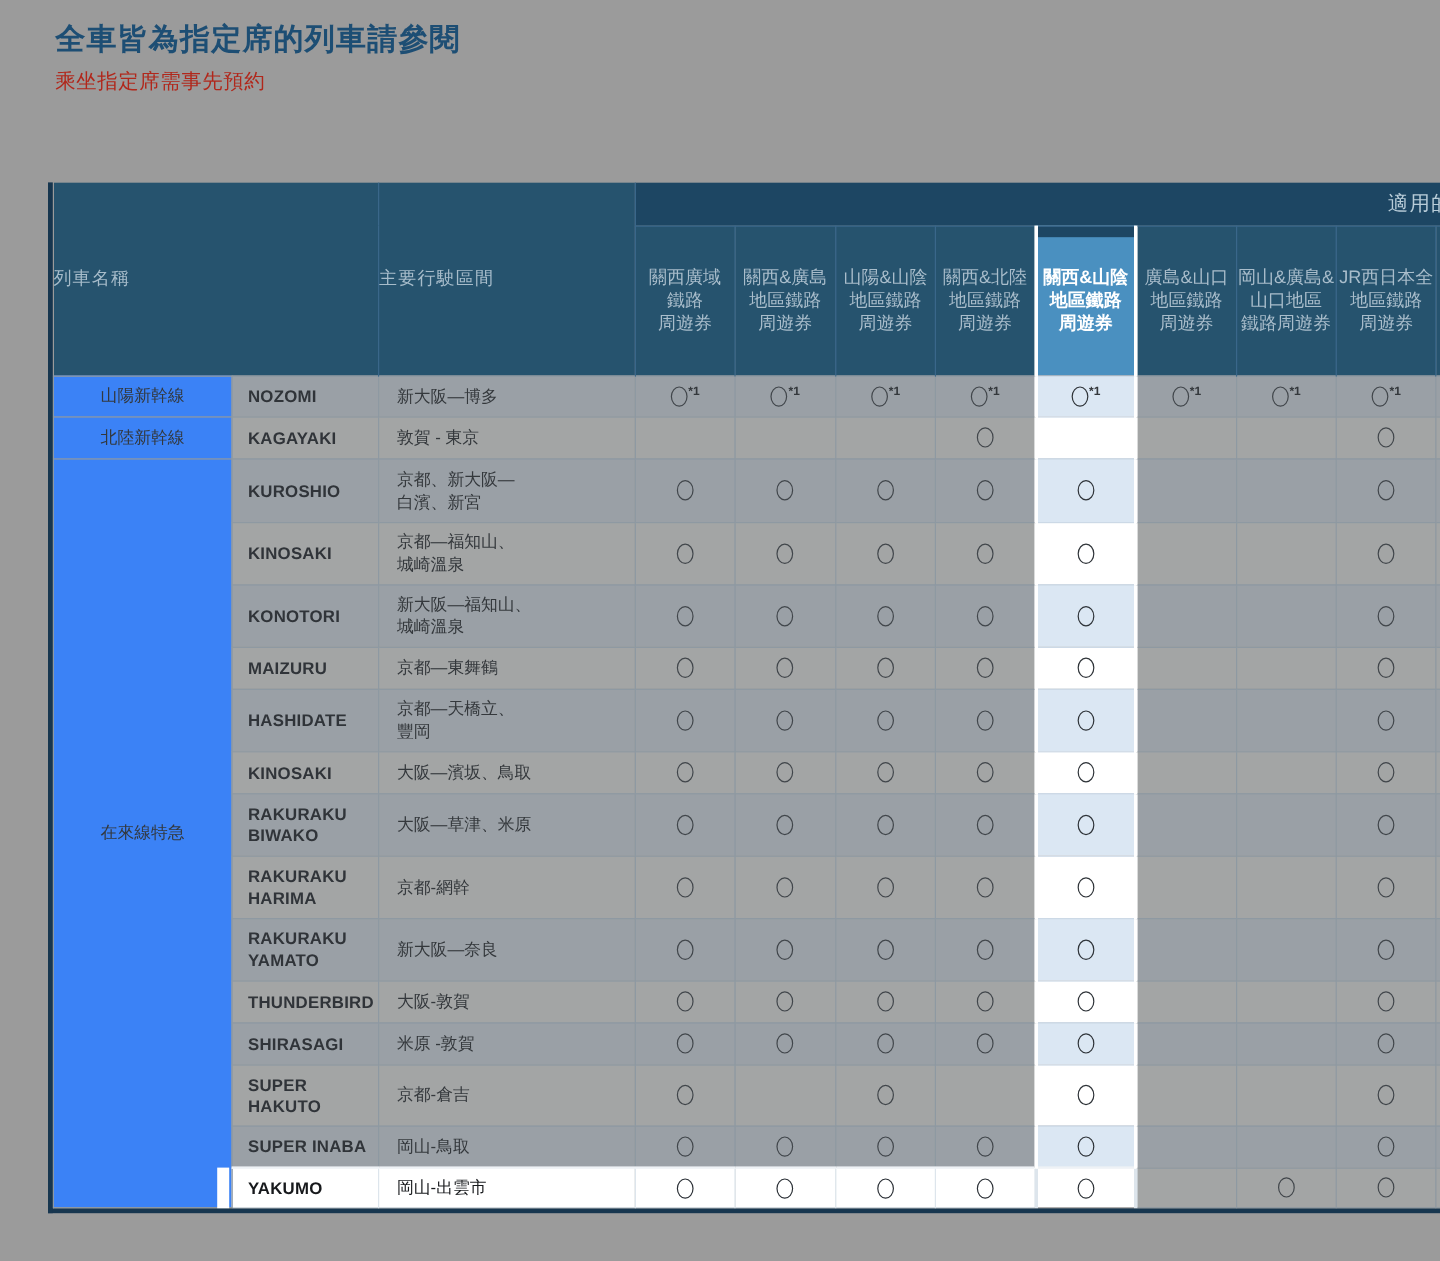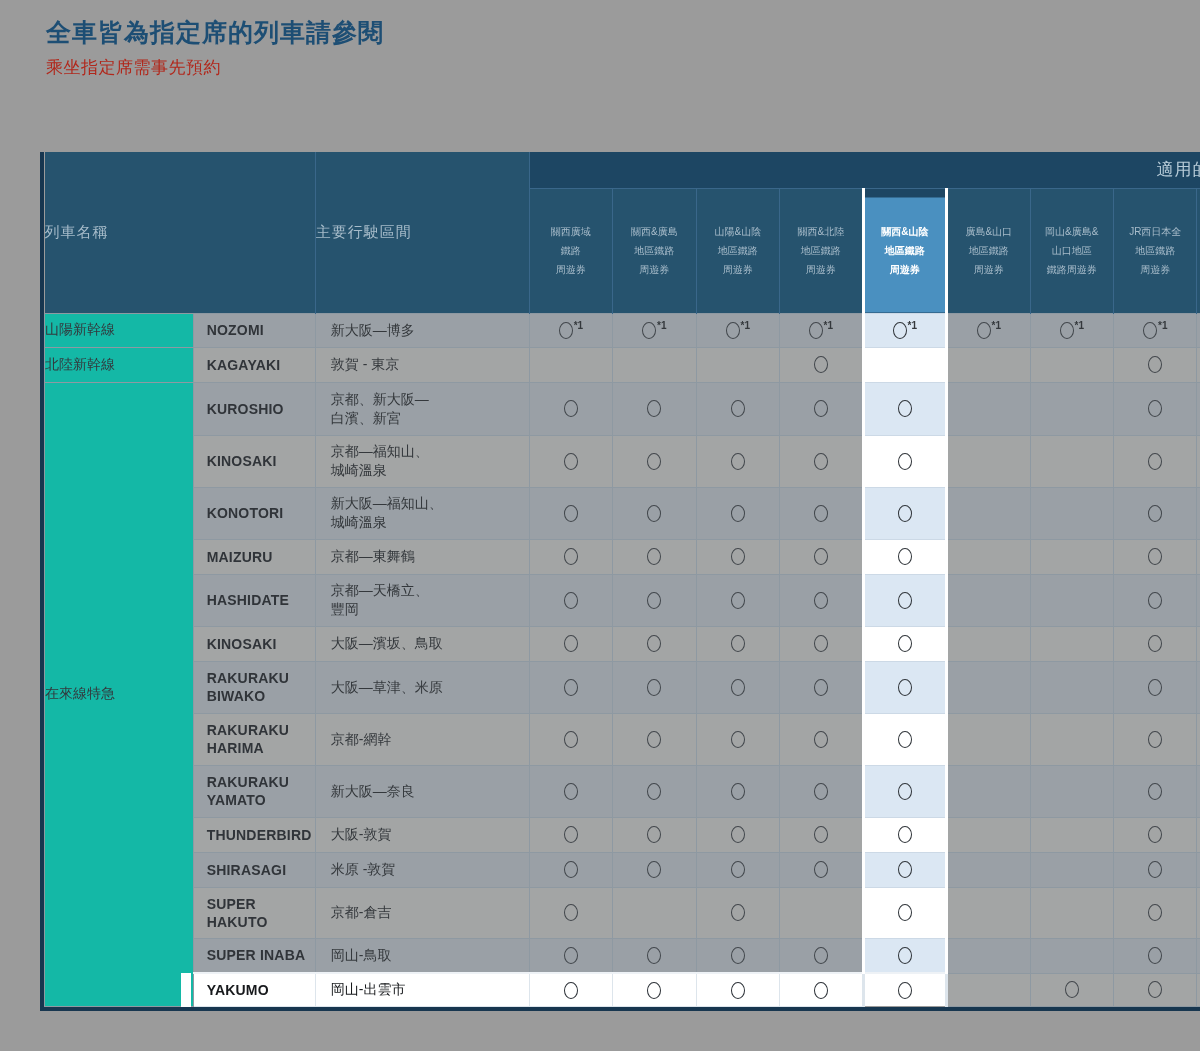--- a/index.html
+++ b/index.html
@@ -41,37 +41,37 @@
     height:36px;background:var(--c-navy-band);color:#b8ccd8;
     font-size:17px;font-weight:normal;text-align:right;padding-right:29px;
     border-bottom:1px solid #3a678a;border-left:1px solid #3a678a;letter-spacing:1px;
   }
   .th-main{
     background:var(--c-navy-cell);color:#a7bcca;font-size:15px;font-weight:normal;
     text-align:left;vertical-align:middle;border-right:1px solid #3a678a;letter-spacing:1px;
   }
   .th-col{
     height:125px;background:var(--c-navy-cell);color:#a9bdcb;
-    font-size:10px;font-weight:normal;line-height:19px;text-align:center;vertical-align:middle;
+    font-size:15px;font-weight:normal;line-height:19px;text-align:center;vertical-align:middle;
     border-left:1px solid #3a678a;
   }
   .th-col.hlc{
     background:linear-gradient(to bottom,var(--c-navy-band) 0,var(--c-navy-band) 9px,var(--c-hl-blue) 9px);
     color:#ffffff;border-left:3px solid #ffffff;border-right:3px solid #ffffff;font-weight:bold;
   }
   .th-col.col9{text-align:left;padding-left:3px;}
 
   
   td{font-size:14px;vertical-align:middle;color:#34383c;}
   .sa{background:var(--c-dim-a);}
   .sb{background:var(--c-dim-b);}
   .la{background:var(--c-hl-light);}
   .lb{background:#ffffff;}
   .cat{
-    text-align:left;background:#14b8a6;color:#33383d;
+    text-align:center;background:#3b82f6;color:#33383d;
     border:1px solid #8e99a2;
   }
   .name{font-weight:bold;padding-left:13px;color:#303439;border:1px solid #8e99a2;line-height:18px;letter-spacing:0.2px;}
   .route{padding-left:15px;border:1px solid #8e99a2;line-height:19px;}
   td.mark{text-align:center;border:1px solid #8e99a2;}
   td.hlc{
     border:none;border-left:3px solid #ffffff;border-right:3px solid #ffffff;
     border-top:1px solid #ccd9e6;
   }
   td.hlr{

